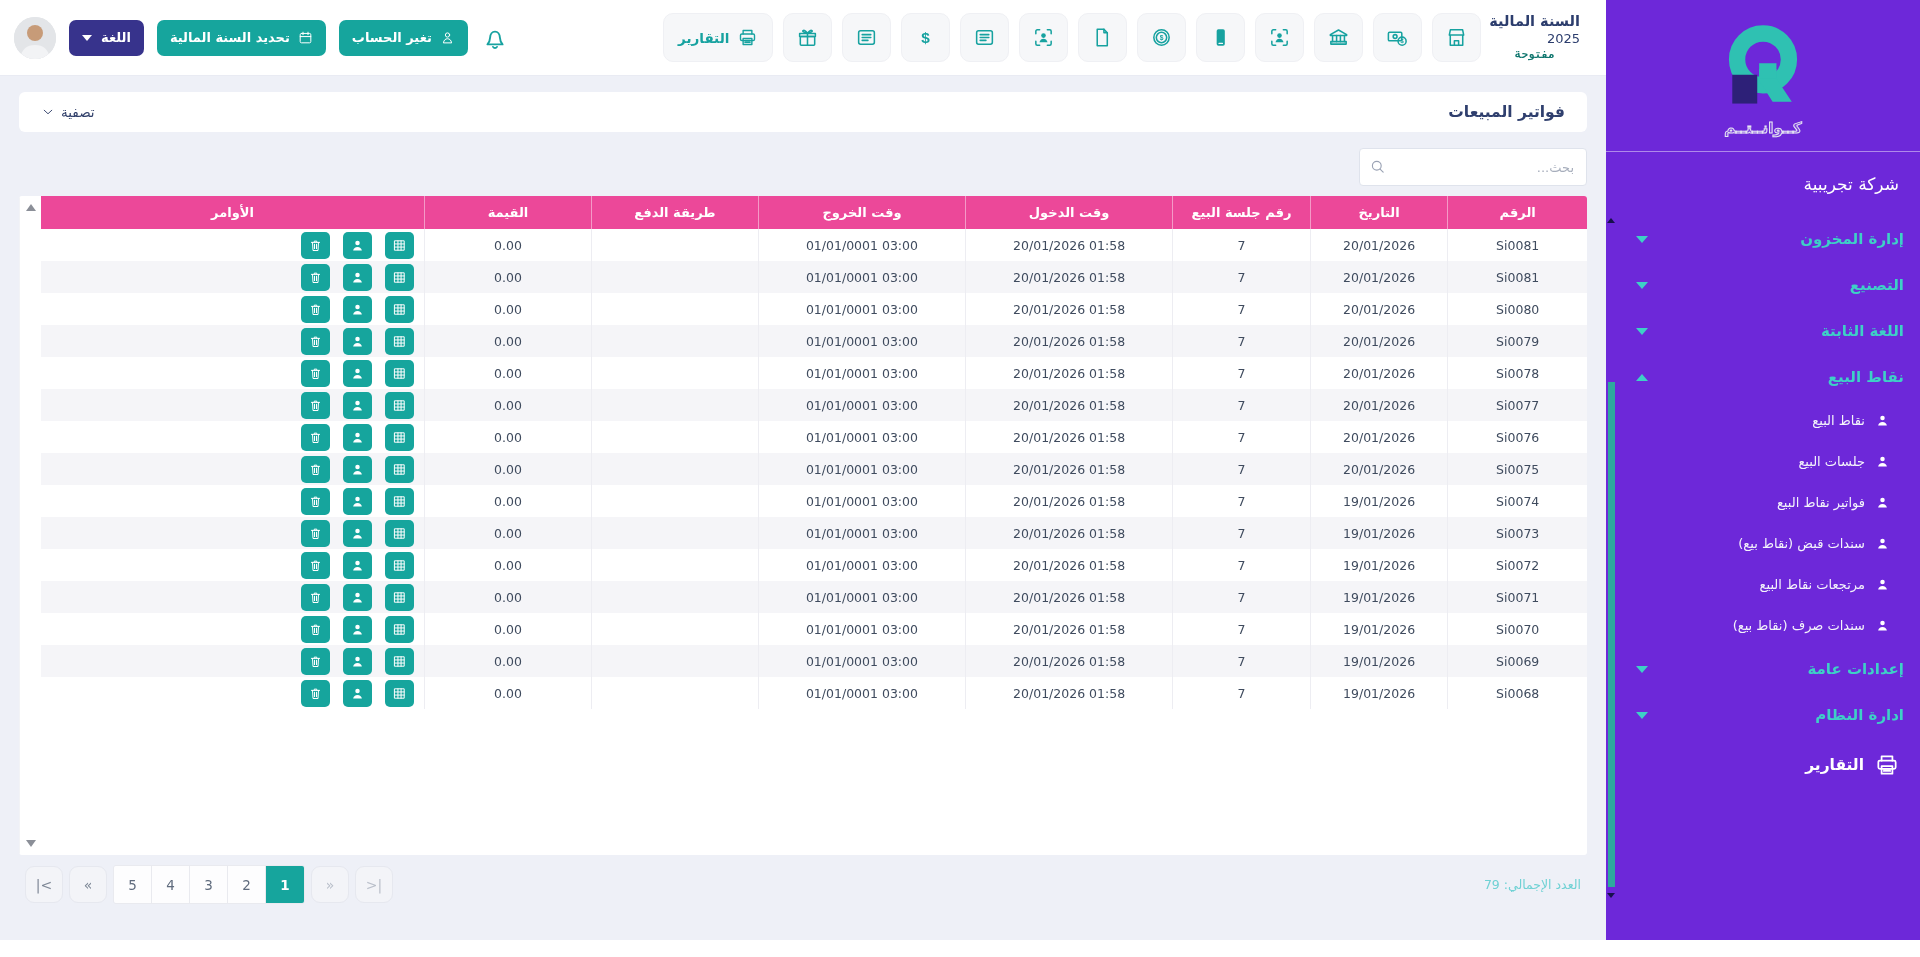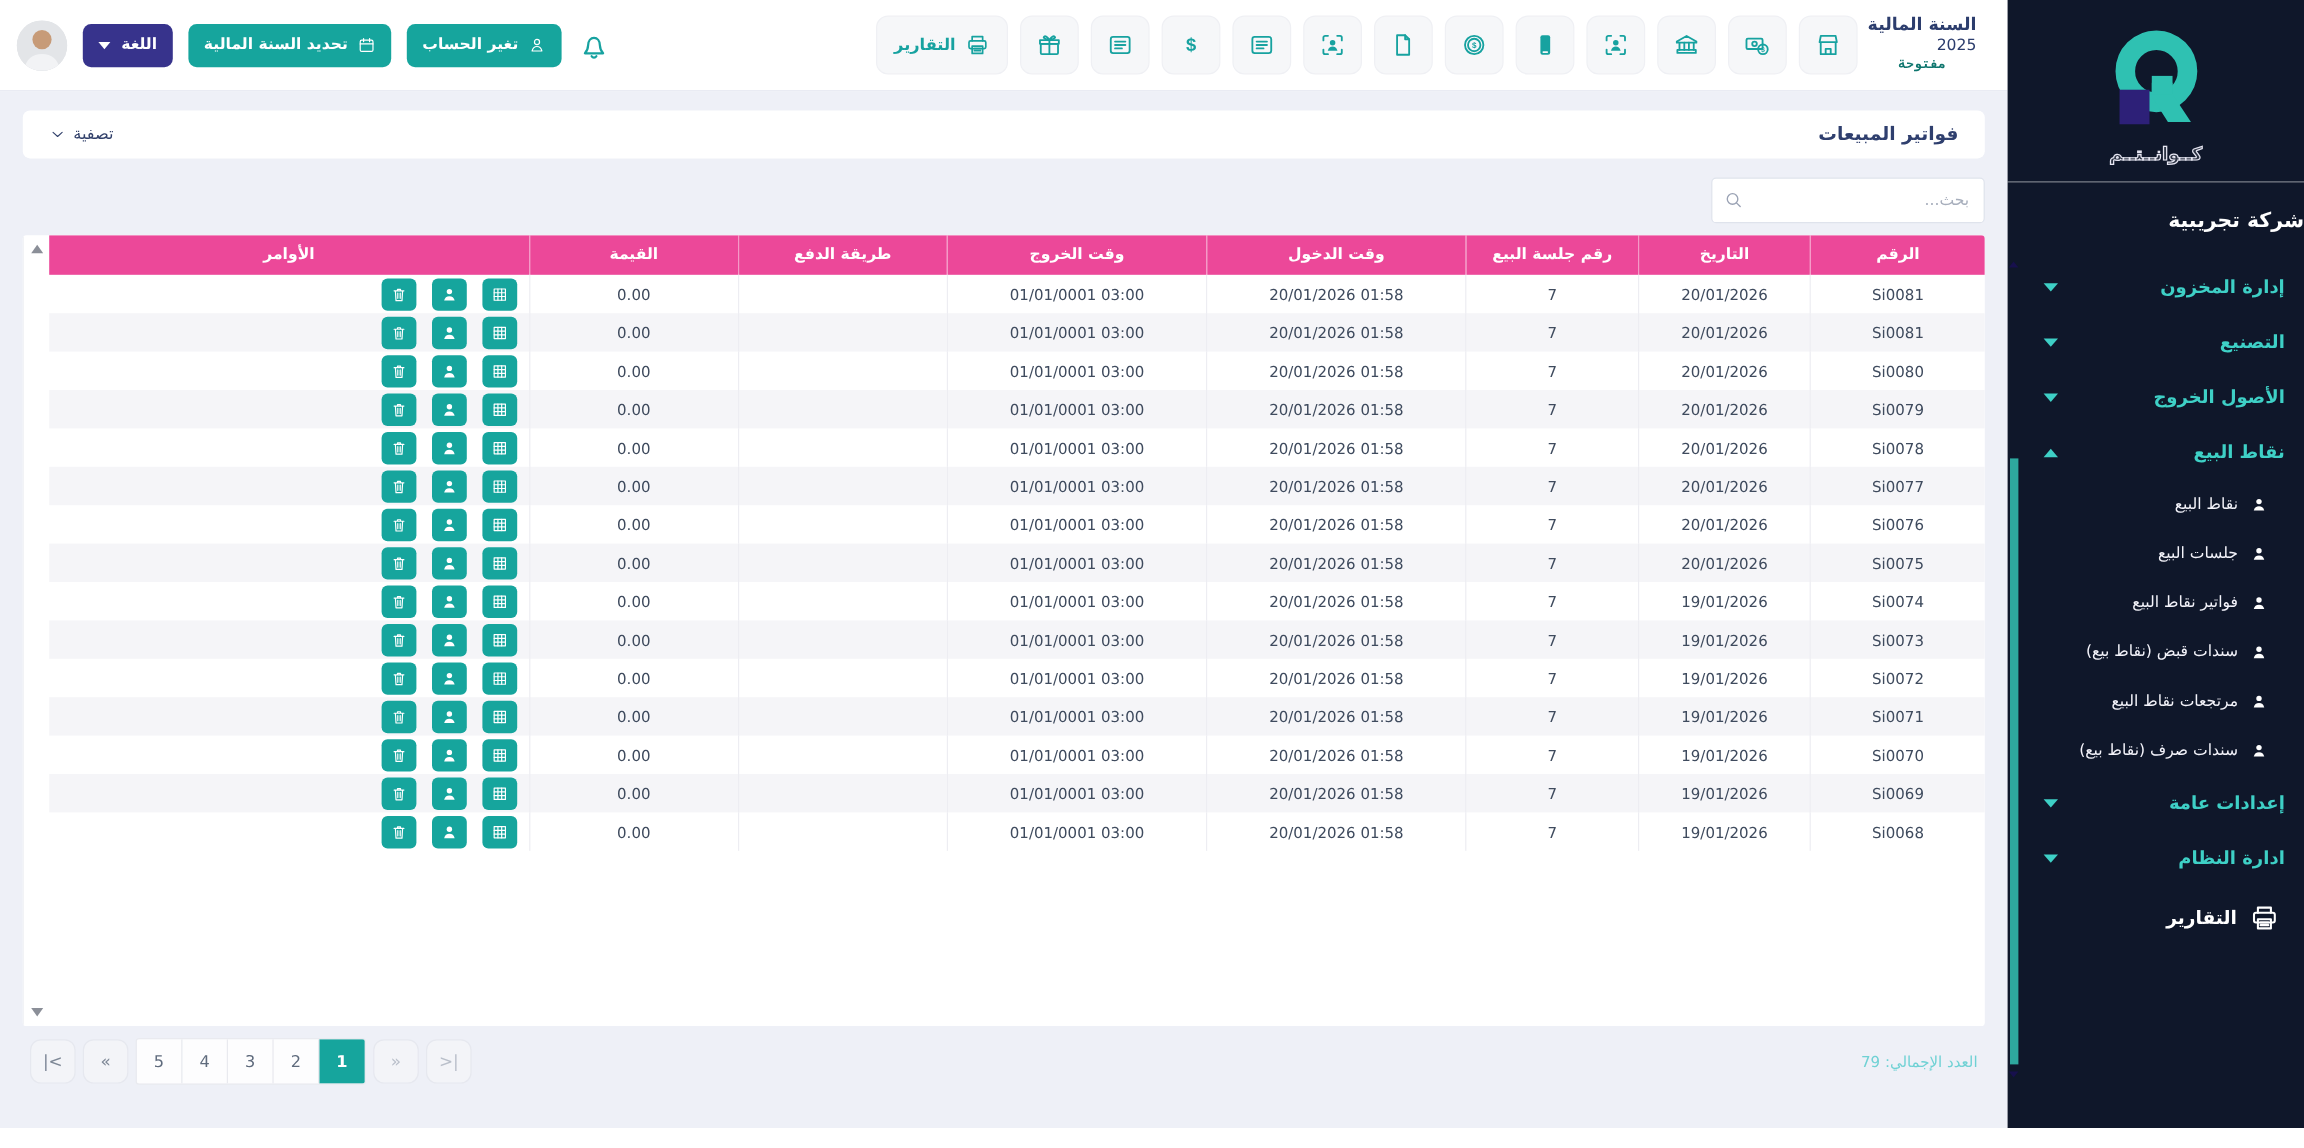--- a/index.html
+++ b/index.html
@@ -2,27 +2,27 @@
 <html dir="rtl" lang="ar"><head>
 <meta charset="utf-8">
 <style>
   * { box-sizing: border-box; margin: 0; padding: 0; }
   html,body { width:1920px; height:957px; overflow:hidden;
     font-family:"DejaVu Sans","Liberation Sans",sans-serif; background:#eef0f7; }
   body { display:flex; flex-direction:column; }
   .app { display:flex; height:940px; }
 
   
-  .sidebar { width:247px; flex-shrink:0; background:#0f172a; position:relative; color:#fff; }
+  .sidebar { width:314px; flex-shrink:0; background:#6d28d9; position:relative; color:#fff; }
   .logo-block { height:152px; display:flex; flex-direction:column; align-items:center;
     justify-content:center; border-bottom:1px solid rgba(255,255,255,.45); padding-top:6px; }
   .logo-mark { width:96px; height:96px; }
   .logo-word { font-size:15px; letter-spacing:4px; color:rgba(255,255,255,.12);
     -webkit-text-stroke:1px #e6e6f2; margin-top:2px; font-weight:bold; }
-  .company { font-size:17px; font-weight:bold; padding:22px 0 10px; }
+  .company { font-size:17px; font-weight:normal; padding:22px 21px 10px; }
   .menu { padding-top:12px; }
   .menu-group { height:46px; display:flex; align-items:center; justify-content:space-between;
     padding:0 16px 0 30px; cursor:pointer; }
   .menu-group .menu-label { color:#3ed0c6; font-size:15px; font-weight:bold; }
   .tri { width:0; height:0; border-left:6px solid transparent; border-right:6px solid transparent; }
   .tri.down { border-top:7px solid #3ed0c6; }
   .tri.up { border-bottom:7px solid #3ed0c6; }
   .menu-sub { height:41px; display:flex; align-items:center; gap:10px; padding:0 30px 0 12px;
     font-size:13px; color:#f4f4fb; cursor:pointer; }
   .sub-ic { width:15px; height:15px; color:#fff; flex-shrink:0; }
@@ -136,21 +136,21 @@
     <nav class="menu">
         <div class="menu-group">
           <span class="menu-label">إدارة المخزون</span>
           <span class="tri down"></span>
         </div>
         <div class="menu-group">
           <span class="menu-label">التصنيع</span>
           <span class="tri down"></span>
         </div>
         <div class="menu-group">
-          <span class="menu-label">الأصول الخروج</span>
+          <span class="menu-label">اللغة الثابتة</span>
           <span class="tri down"></span>
         </div>
         <div class="menu-group">
           <span class="menu-label">نقاط البيع</span>
           <span class="tri up"></span>
         </div>
         <div class="menu-sub">
           <span class="sub-ic"><svg viewBox="0 0 24 24" width="100%" height="100%" fill="none" stroke="currentColor" stroke-width="1.6" stroke-linecap="round" stroke-linejoin="round">
               <circle cx="12" cy="8" r="3.6" fill="currentColor" stroke="none"></circle>
               <path d="M5 20c.9-3.9 3.2-5.8 7-5.8s6.1 1.9 7 5.8z" fill="currentColor" stroke="none"></path>

